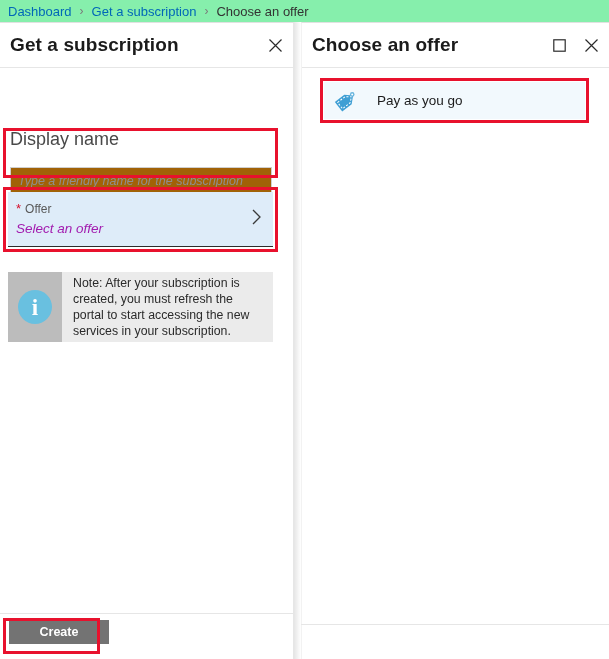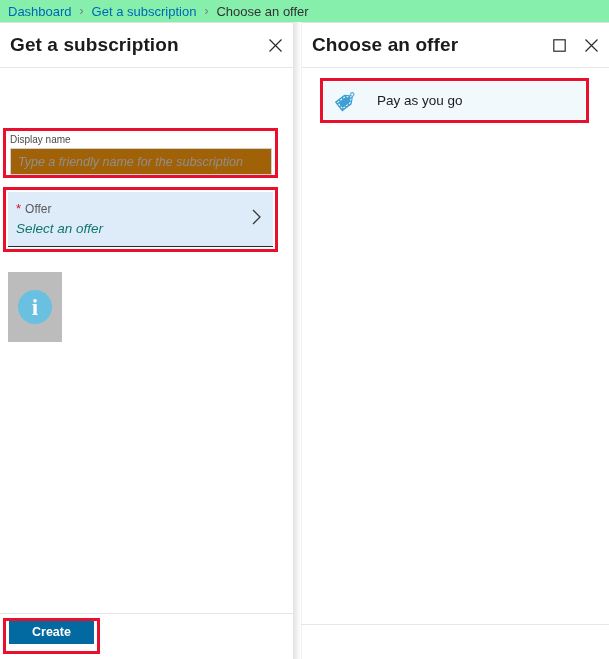--- a/index.html
+++ b/index.html
@@ -128,23 +128,23 @@
   .hl-create  { left: 3px;  top: 618px; width: 97px;  height: 36px; }
   .hl-offeritem { left: 320px; top: 78px; width: 269px; height: 45px; }
 
   .field-display {
     position: absolute;
     left: 10px;
     top: 64px;
     width: 262px;
   }
   .field-label {
-    font-size: 10px;
+    font-size: 18px;
     color: #494949;
-    margin-bottom: 1px;
+    margin-bottom: 20px;
     line-height: 15px;
   }
   .text-input {
     width: 262px;
     height: 27px;
     box-sizing: border-box;
     border: 1px solid #cfcfcf;
     background: #a16207;
     font-family: "Liberation Sans", sans-serif;
     font-size: 12.5px;
@@ -183,21 +183,21 @@
     font-size: 13px;
     line-height: 13px;
   }
   .offer-label {
     font-size: 12px;
     color: #595959;
   }
   .offer-value {
     font-size: 13.5px;
     font-style: italic;
-    color: #0f766e;
+    color: #a21caf;
     margin-top: 5px;
   }
   .offer-chevron {
     position: absolute;
     right: 10px;
     top: 50%;
     transform: translateY(-50%);
     color: #3a3a3a;
   }
 
@@ -251,23 +251,23 @@
   .blade-footer {
     position: relative;
     height: 46px;
     border-top: 1px solid #e6e6e6;
     box-sizing: border-box;
   }
   .create-btn {
     position: absolute;
     left: 9px;
     top: 6px;
-    width: 85px;
+    width: 100px;
     height: 24px;
-    background: #0369a1;
+    background: #737373;
     color: #ffffff;
     border: none;
     font-family: "Liberation Sans", sans-serif;
     font-size: 12.5px;
     font-weight: 600;
     cursor: pointer;
     padding: 0;
   }
 
   
@@ -343,20 +343,23 @@
       <span class="offer-chevron">
         <svg width="13" height="20" viewBox="0 0 13 20">
             <path d="M3 3 L10 10 L3 17" stroke="#3a3a3a" stroke-width="1.3" fill="none"></path>
           </svg>
       </span>
     </div>
 
     <div class="note-box">
       <div class="note-icon-col">
         <div class="info-circle">i</div>
+      </div>
+      <div class="note-text-col">
+        <div class="note-text">Note: After your subscription is created, you must refresh the portal to start accessing the new services in your subscription.</div>
       </div>
     </div>
 
     <div class="hl hl-display"></div>
     <div class="hl hl-offer"></div>
   </div>
 
   <div class="blade-footer">
     <button class="create-btn">Create</button>
   </div>

